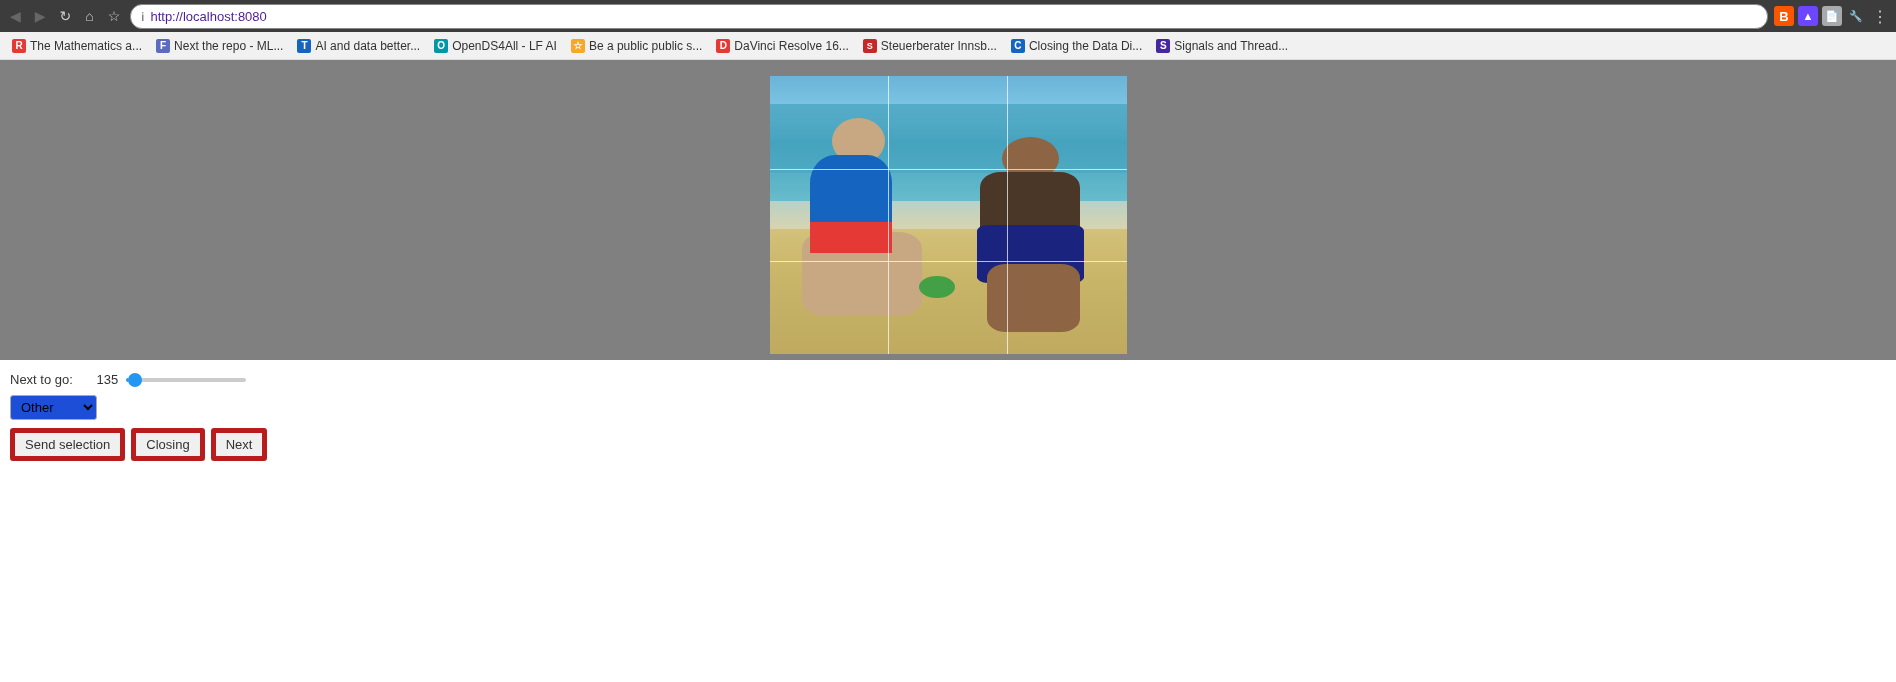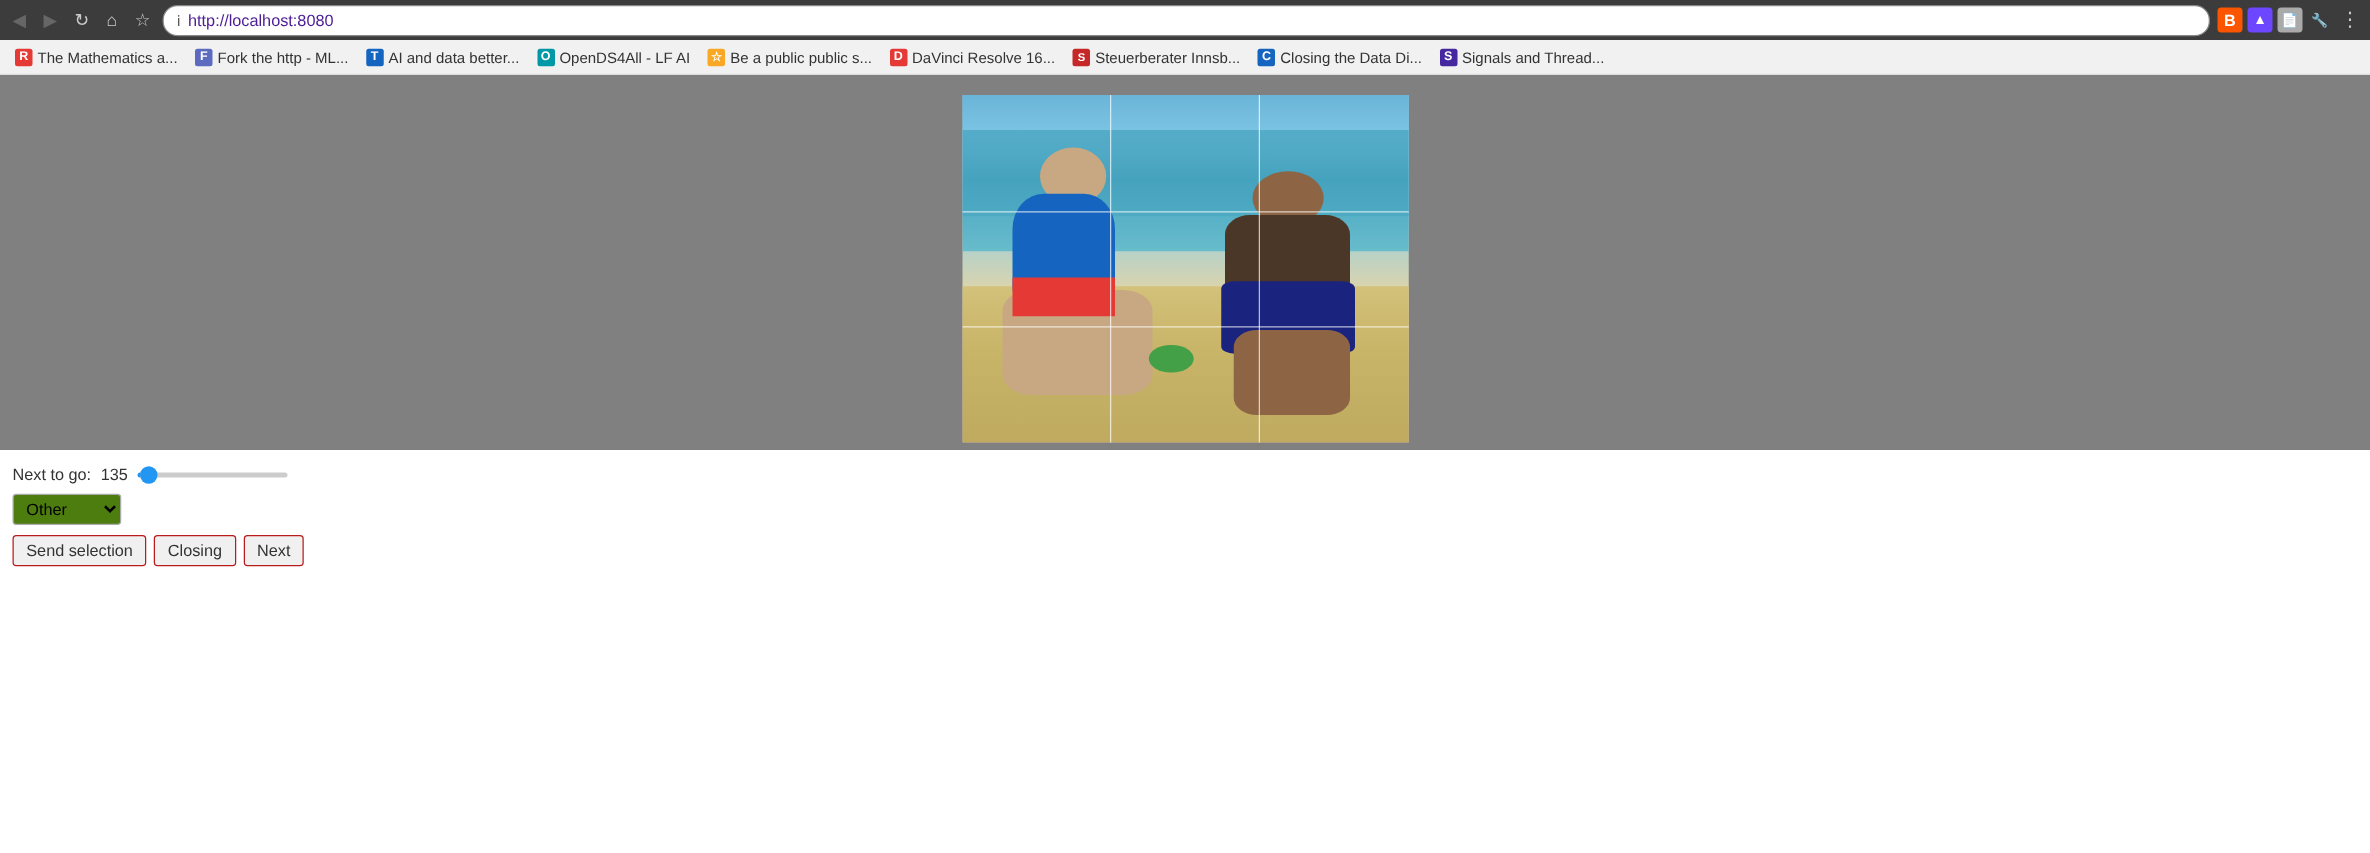--- a/index.html
+++ b/index.html
@@ -194,34 +194,34 @@
     }
 
     .dropdown-row {
       margin-bottom: 8px;
     }
     select.category-select {
       padding: 3px 6px;
       font-size: 13px;
       border: 1px solid #aaa;
       border-radius: 3px;
-      background: #4d7c0f;
+      background: #1d4ed8;
       cursor: pointer;
       min-width: 80px;
     }
 
     .buttons-row {
       display: flex;
       gap: 6px;
       align-items: center;
     }
     .btn {
       padding: 4px 10px;
       font-size: 13px;
-      border: 1px solid #b91c1c;
+      border: 5px solid #b91c1c;
       border-radius: 3px;
       background: #f0f0f0;
       cursor: pointer;
       color: #333;
     }
   </style>
 </head>
 <body>
 
 <div class="browser-chrome">
@@ -243,21 +243,21 @@
   </div>
 </div>
 
 <div class="bookmarks-bar">
   <a class="bookmark-item">
     <span class="bookmark-favicon" style="background:#e53935;color:#fff;">R</span>
     <span>The Mathematics a...</span>
   </a>
   <a class="bookmark-item">
     <span class="bookmark-favicon" style="background:#5c6bc0;color:#fff;">F</span>
-    <span>Fork the http - ML...</span>
+    <span>Next the repo - ML...</span>
   </a>
   <a class="bookmark-item">
     <span class="bookmark-favicon" style="background:#1565c0;color:#fff;">T</span>
     <span>AI and data better...</span>
   </a>
   <a class="bookmark-item">
     <span class="bookmark-favicon" style="background:#0097a7;color:#fff;">O</span>
     <span>OpenDS4All - LF AI</span>
   </a>
   <a class="bookmark-item">
@@ -323,21 +323,21 @@
       <div class="grid-line-v" style="left:33.3%;"></div>
       <div class="grid-line-v" style="left:66.6%;"></div>
     </div>
   </div>
 </div>
 
 <div class="controls-area">
   <div class="progress-row">
     <span class="progress-label">
       <span>Next to go:</span>
-      <span style="margin-left:4px;">135</span>
+      <span style="margin-left:20px;">135</span>
     </span>
     <input type="range" class="progress-slider" min="0" max="200" value="3" style="">
   </div>
 
   <div class="dropdown-row">
     <select class="category-select">
       <option>Other</option>
       <option>People</option>
       <option>Nature</option>
       <option>Objects</option>

